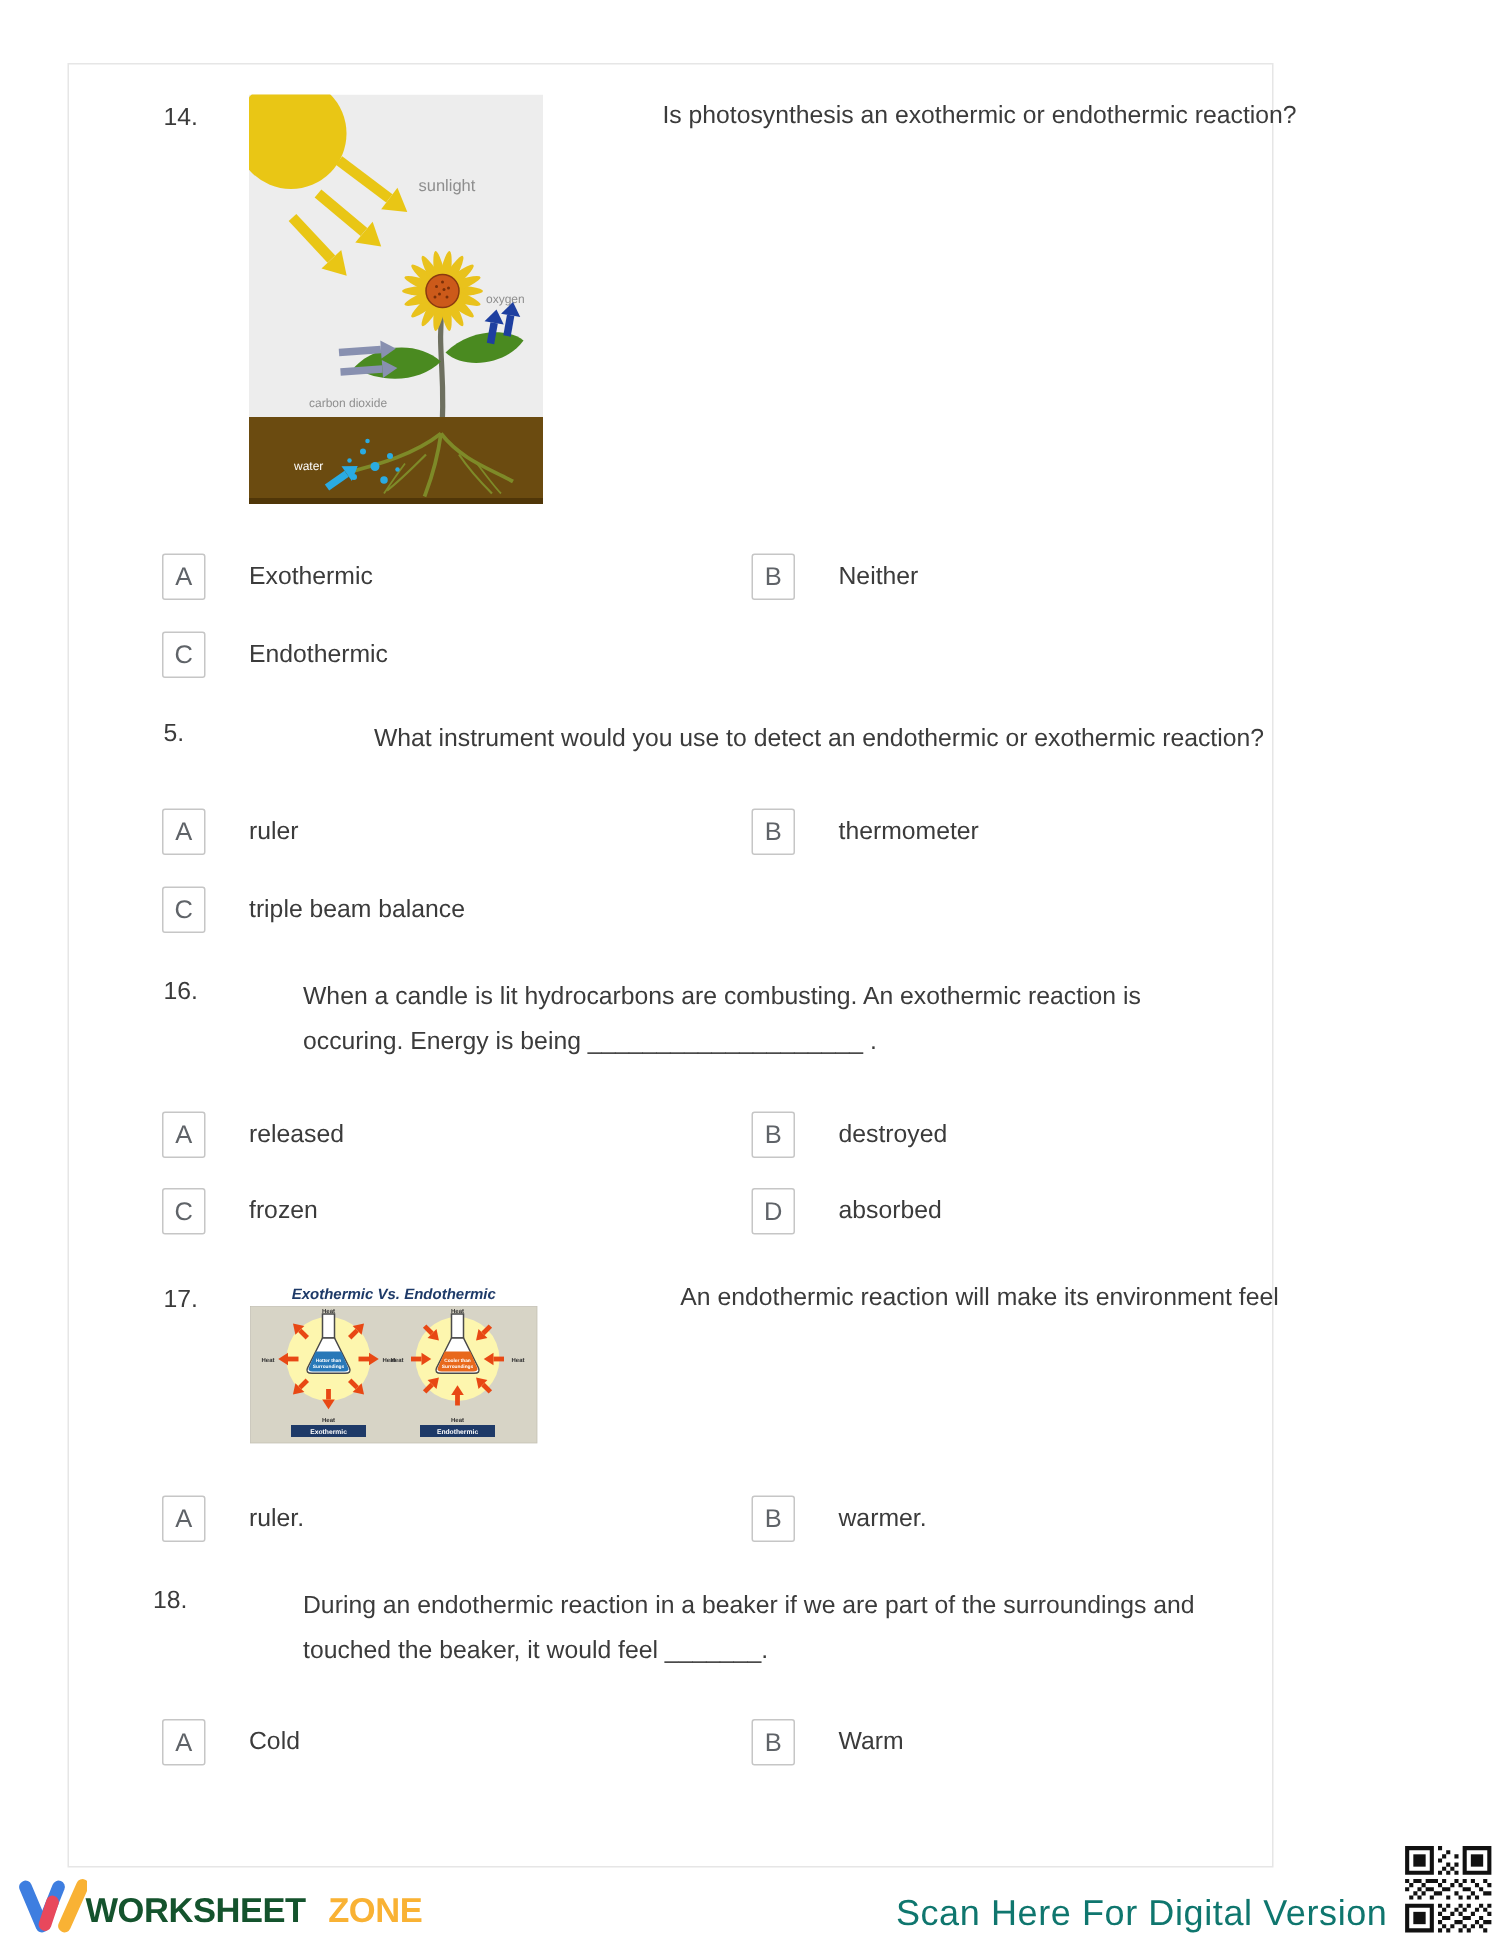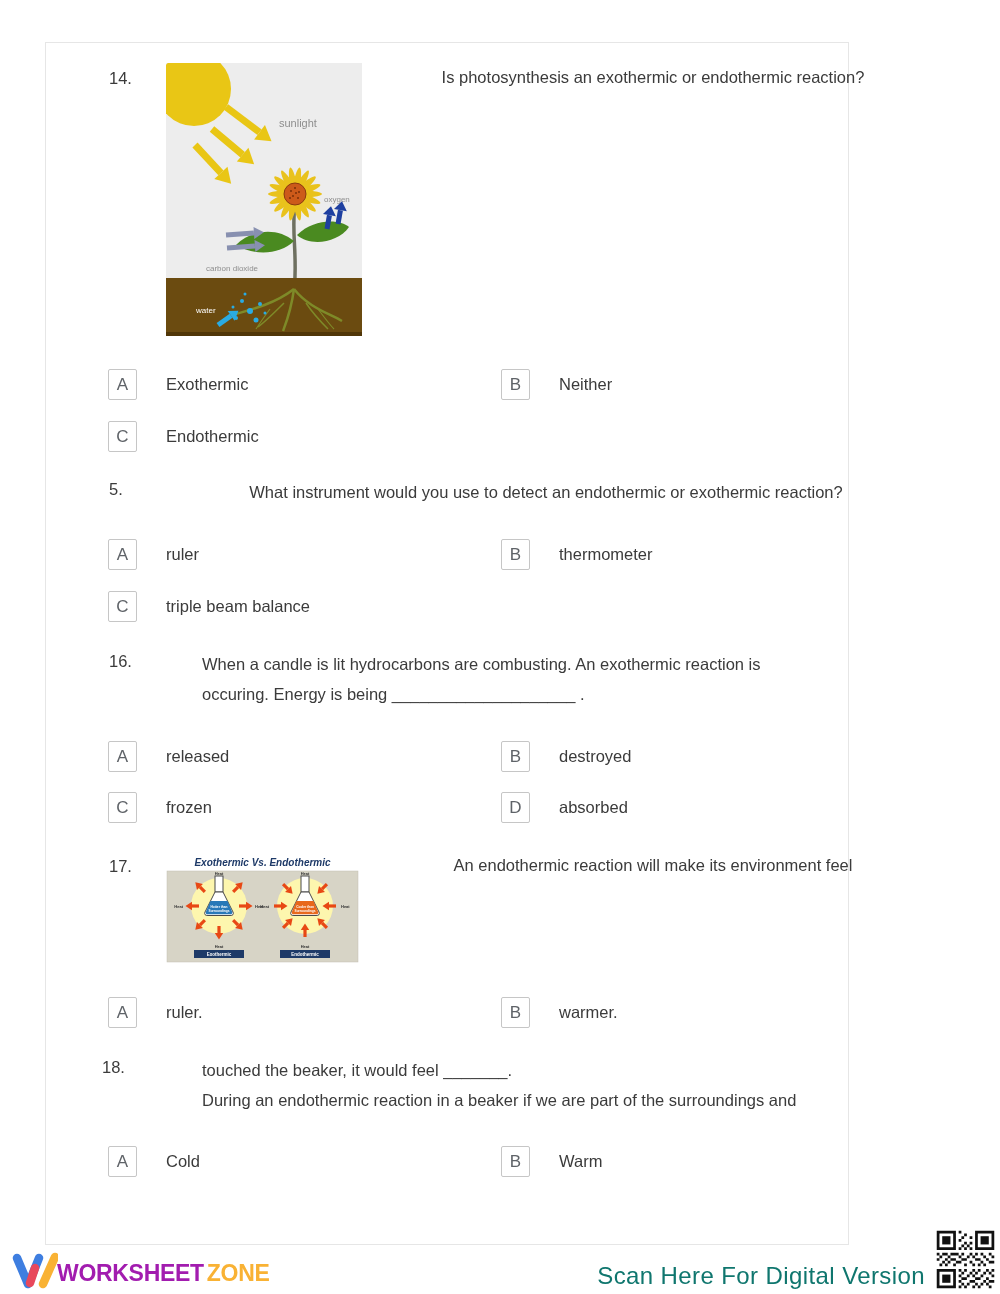--- a/index.html
+++ b/index.html
@@ -9,22 +9,22 @@
   .abs{position:absolute;}
   .qnum{font-size:16.5px;color:#3b3b3b;}
   .qtext{font-size:16.5px;line-height:24px;color:#3b3b3b;text-align:center;}
   .qlines{font-size:16.5px;line-height:30px;color:#3b3b3b;margin-left:36px;}
   .qlines span{display:block;}
   .opt{position:absolute;display:flex;align-items:center;gap:29px;height:31px;}
   .optbox{width:29px;height:31px;border:1px solid #c6c6c6;border-radius:2px;background:#fff;
     display:flex;align-items:center;justify-content:center;font-size:17px;color:#5f6368;box-sizing:border-box;}
   .optlabel{font-size:16.5px;color:#3b3b3b;}
   .brandtext{position:absolute;left:57px;top:1260px;font-size:23px;font-weight:bold;letter-spacing:-0.3px;}
-  .brand-blue{color:#a21caf;}
-  .brand-orange{color:#f9b234;margin-left:3px;}
+  .brand-blue{color:#14532d;}
+  .brand-orange{color:#f9b234;margin-left:15px;}
   .scantext{position:absolute;top:1262px;right:75px;font-size:24px;color:#0f766e;letter-spacing:0.4px;}
   svg text{font-family:"Liberation Sans", sans-serif;}
 </style>
 </head>
 <body>
 
 <div class="card">
 
   <div class="abs qnum" style="left:63px;top:26px">14.</div>
 
@@ -290,22 +290,22 @@
     <span class="optbox">A</span>
     <span class="optlabel">ruler.</span>
   </div>
   <div class="opt" style="left:455px;top:954px">
     <span class="optbox">B</span>
     <span class="optlabel">warmer.</span>
   </div>
 
   <div class="abs qnum" style="left:56px;top:1015px">18.</div>
   <div class="abs qlines" style="left:120px;top:1012px;width:760px">
+    <span>During an endothermic reaction in a beaker if we are part of the surroundings and</span>
     <span>touched the beaker, it would feel _______.</span>
-    <span>During an endothermic reaction in a beaker if we are part of the surroundings and</span>
   </div>
 
   <div class="opt" style="left:62px;top:1103px">
     <span class="optbox">A</span>
     <span class="optlabel">Cold</span>
   </div>
   <div class="opt" style="left:455px;top:1103px">
     <span class="optbox">B</span>
     <span class="optlabel">Warm</span>
   </div>

